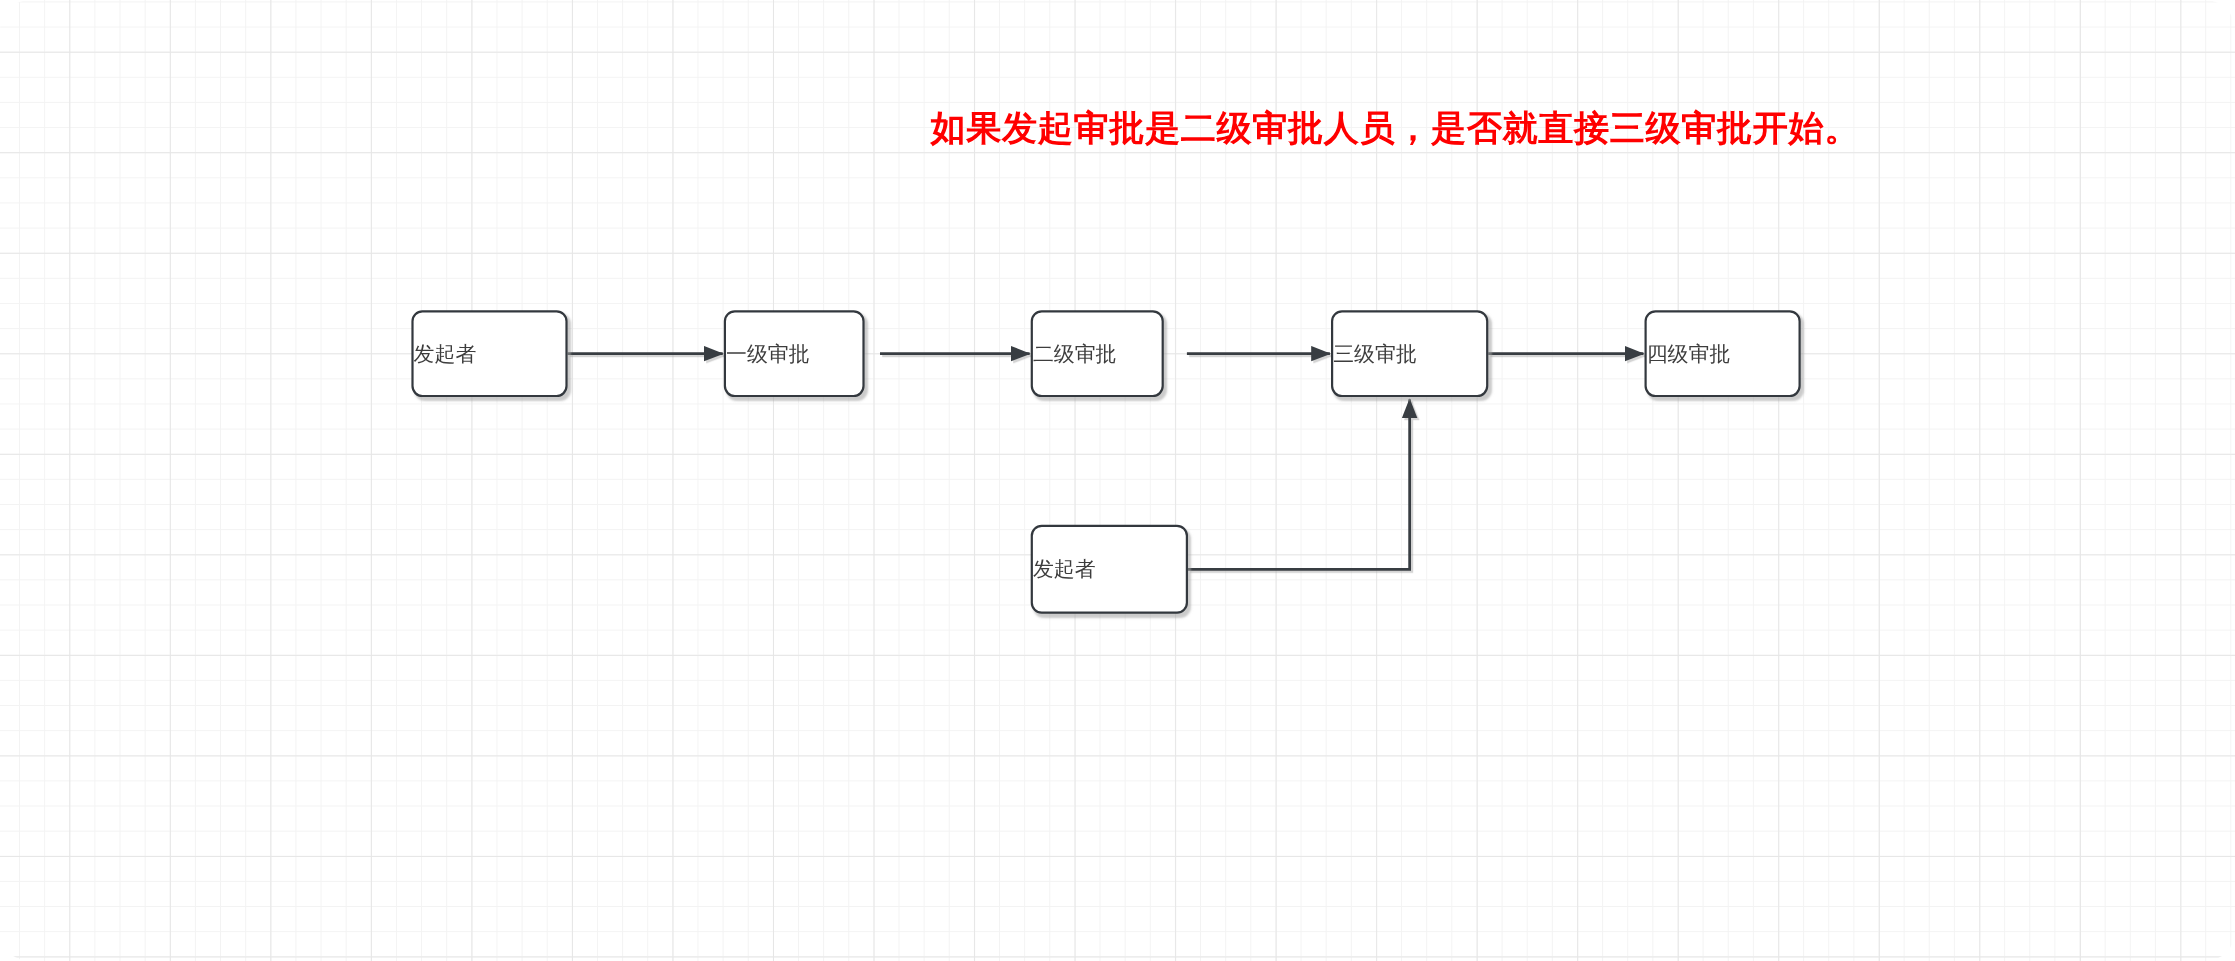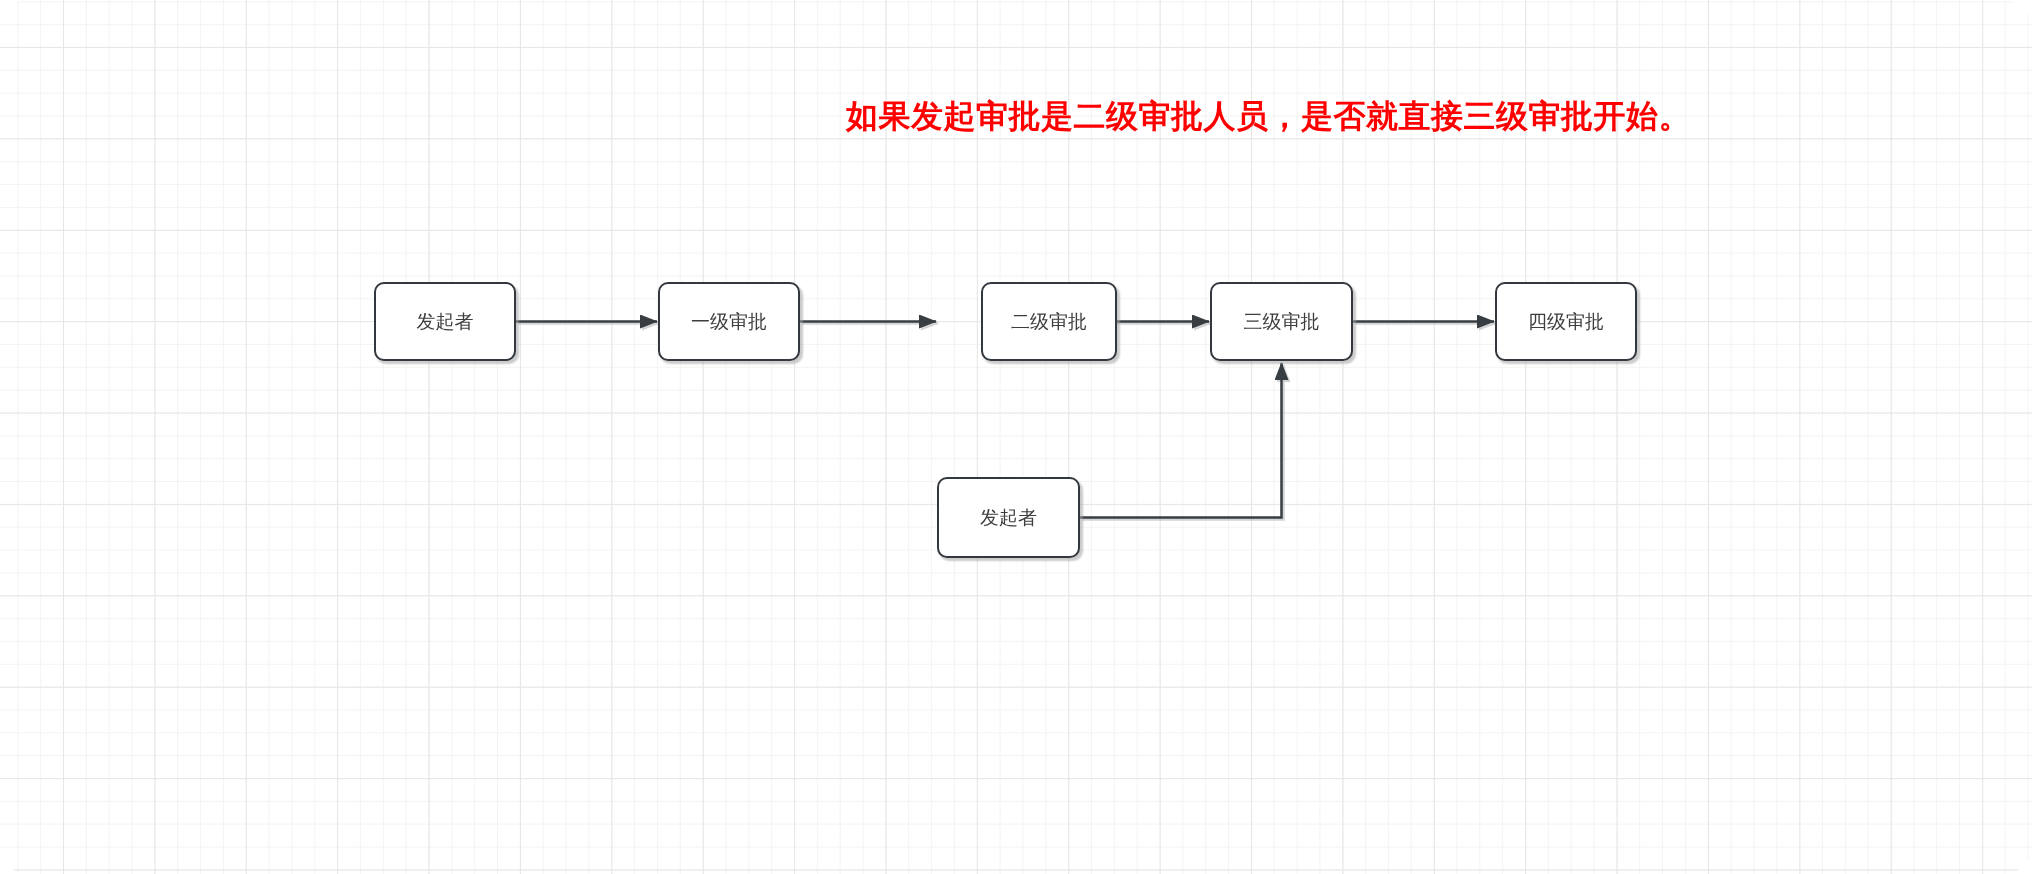--- a/index.html
+++ b/index.html
@@ -44,21 +44,21 @@
   }
   .flow-node {
     position: absolute;
     box-sizing: border-box;
     background: #ffffff;
     border: 2.5px solid #33383e;
     border-radius: 10px;
     box-shadow: 2.5px 3px 2px rgba(160,160,160,0.55);
     display: flex;
     align-items: center;
-    justify-content: center;
+    justify-content: flex-start;
   }
   .flow-node .node-label {
     font-size: 19px;
     color: #3d3d3d;
     white-space: nowrap;
   }
   .edges-layer {
     position: absolute;
     left: 0;
     top: 0;
@@ -88,24 +88,24 @@
         <polyline points="1353,321.5 1494,321.5" fill="none" stroke="#383d42" stroke-width="2.5" marker-end="url(#arrowhead)"></polyline>
         <polyline points="1080,517.5 1281.5,517.5 1281.5,363" fill="none" stroke="#383d42" stroke-width="2.5" marker-end="url(#arrowhead)"></polyline>
       </g>
   </svg>
 
   <div class="annotation" style="color: rgb(255, 0, 0);">如果发起审批是二级审批人员，是否就直接三级审批开始。</div>
 
   <div class="flow-node" style="left: 374px; top: 282px; width: 142px; height: 79px;">
     <span class="node-label">发起者</span>
   </div>
-  <div class="flow-node" style="left: 658px; top: 282px; width: 142px; height: 79px;">
+  <div class="flow-node" style="left: 658px; top: 282px; width: 128px; height: 79px;">
     <span class="node-label">一级审批</span>
   </div>
-  <div class="flow-node" style="left: 937px; top: 282px; width: 136px; height: 79px; margin-left: 44px;">
+  <div class="flow-node" style="left: 937px; top: 282px; width: 121px; height: 79px;">
     <span class="node-label">二级审批</span>
   </div>
   <div class="flow-node" style="left: 1495px; top: 282px; width: 142px; height: 79px;">
     <span class="node-label">四级审批</span>
   </div>
   <div class="flow-node" style="left: 1210px; top: 282px; width: 143px; height: 79px;">
     <span class="node-label">三级审批</span>
   </div>
   <div class="flow-node" style="left: 937px; top: 477px; width: 143px; height: 81px;">
     <span class="node-label">发起者</span>

